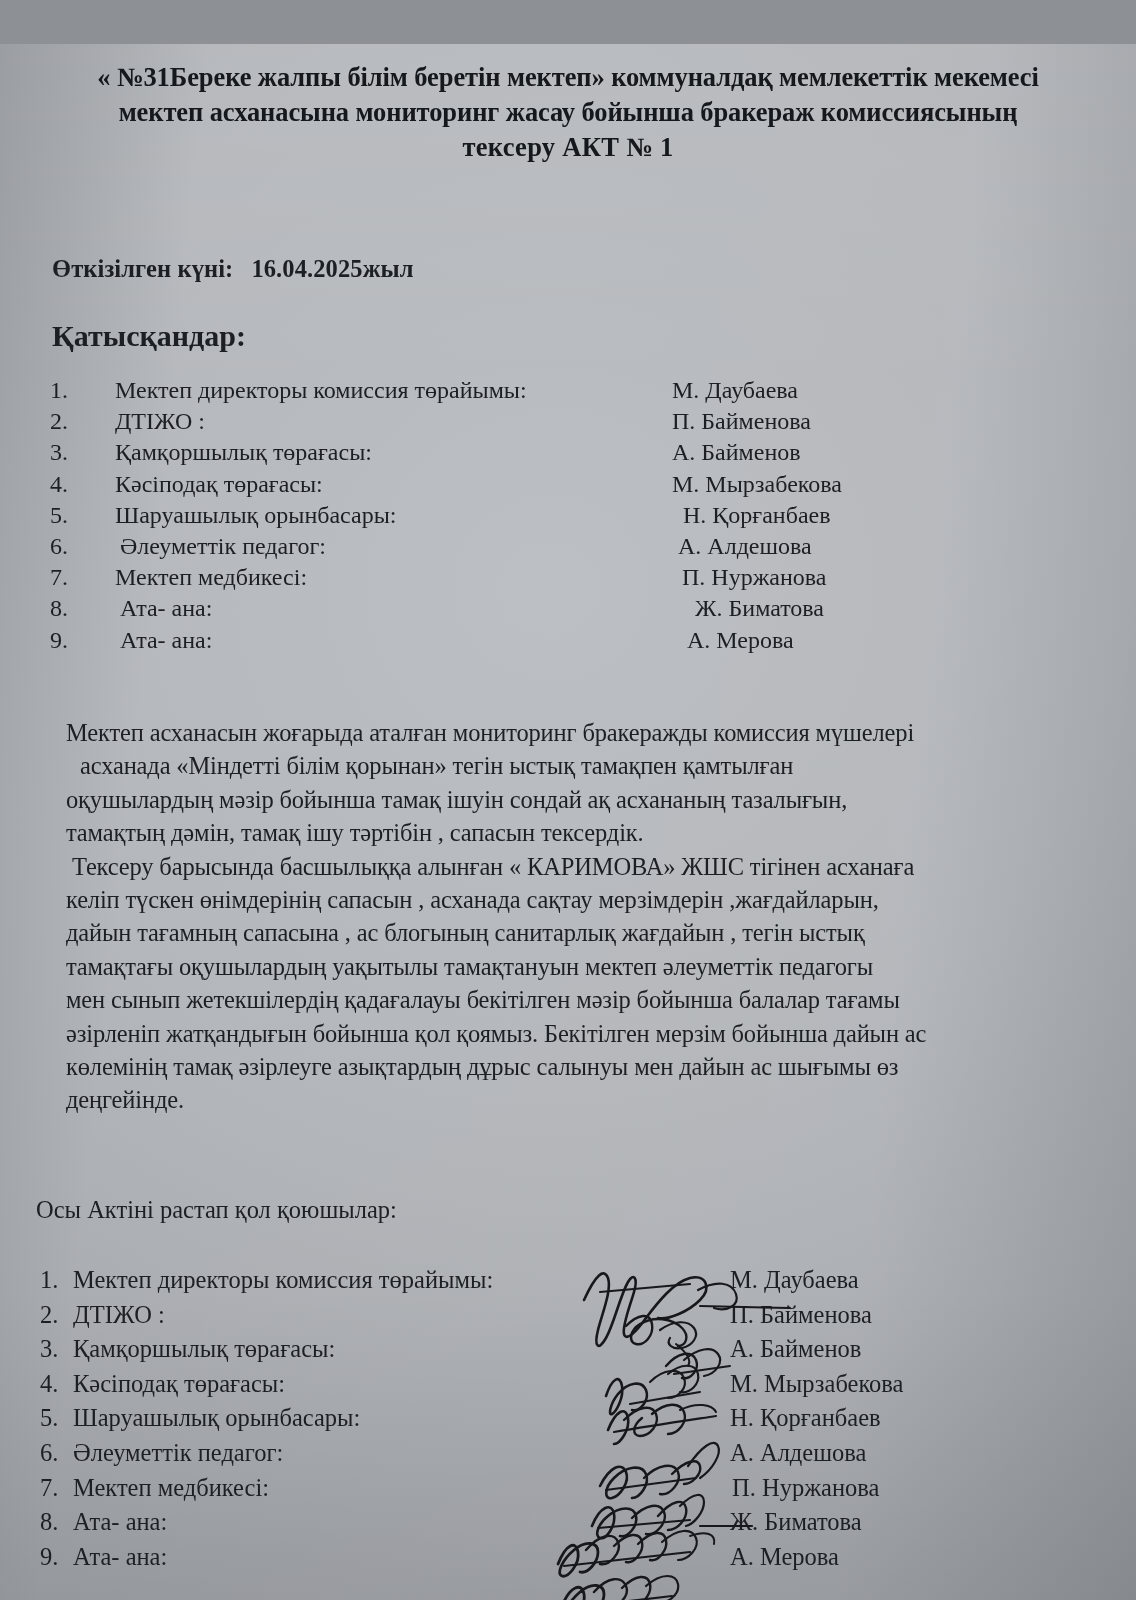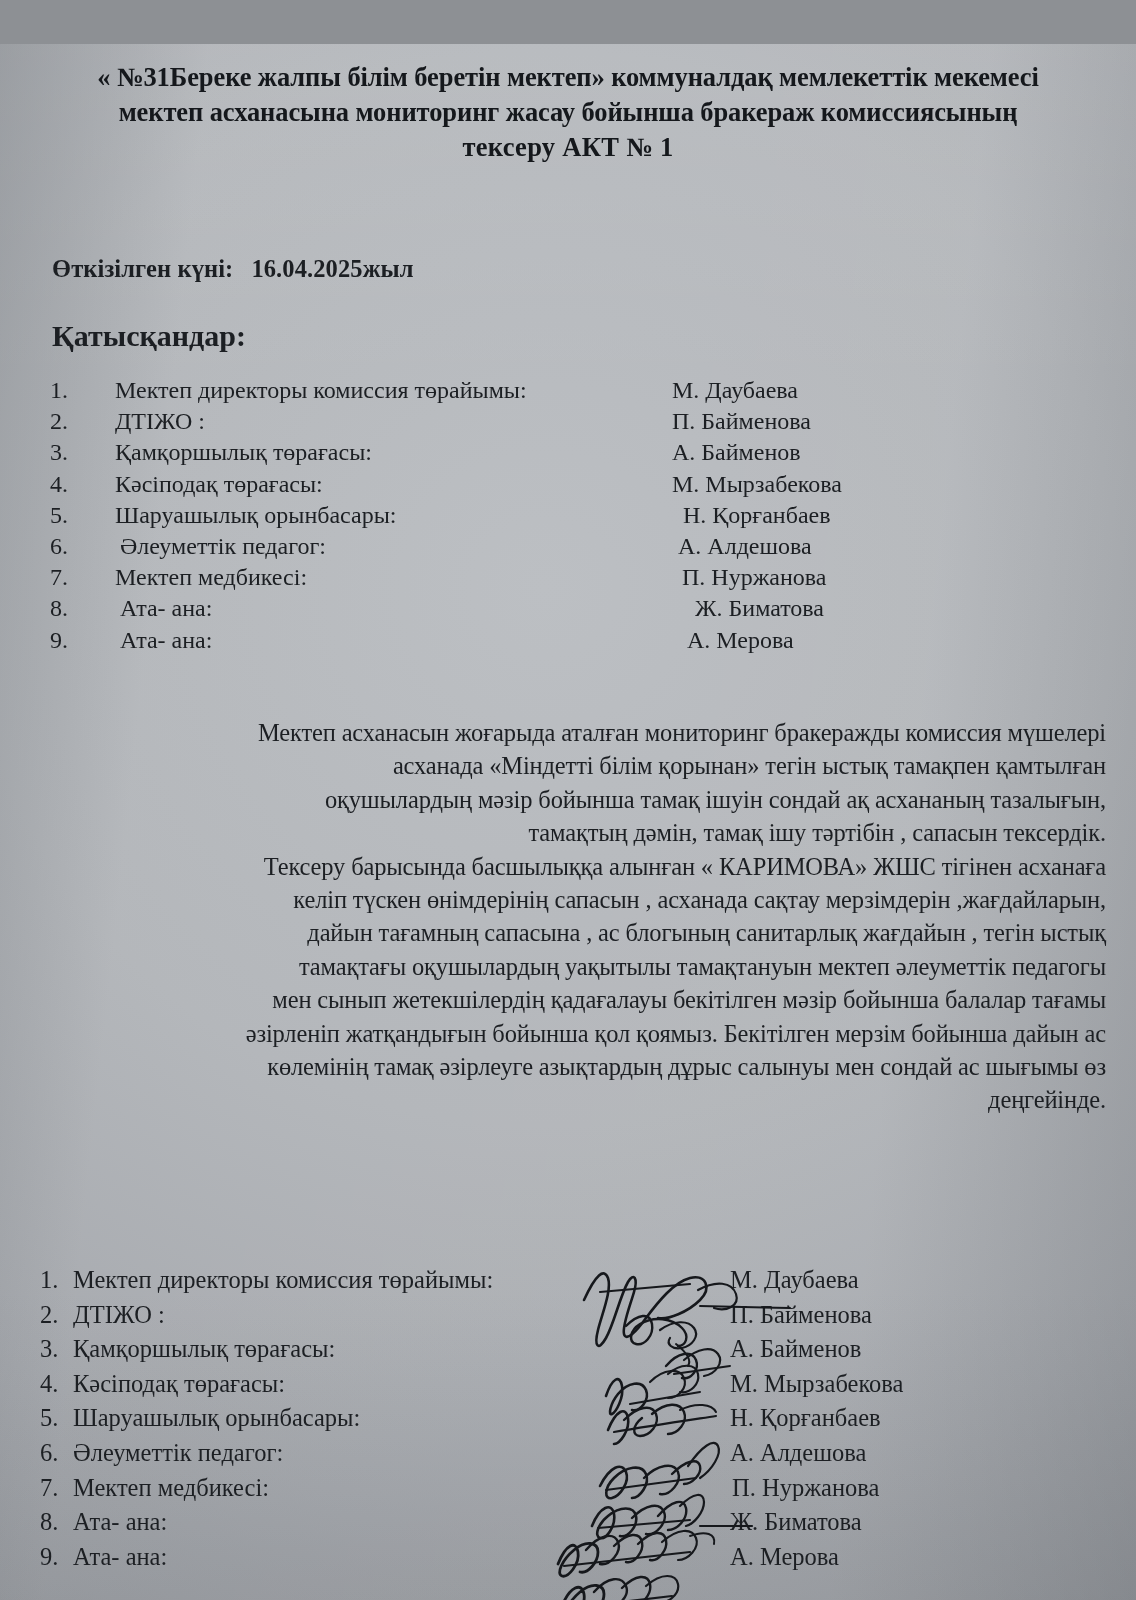--- a/index.html
+++ b/index.html
@@ -115,24 +115,23 @@
   .att-row:nth-child(7) .att-name { left: 632px; }
   .att-row:nth-child(8) .att-name { left: 645px; }
   .att-row:nth-child(9) .att-name { left: 637px; }
   .att-row:nth-child(6) .att-role { left: 70px; }
   .att-row:nth-child(8) .att-role { left: 70px; }
   .att-row:nth-child(9) .att-role { left: 70px; }
 
   
   .body-text {
     position: absolute;
-    left: 76px;
+    left: 66px;
     top: 672px;
     width: 1030px;
-    text-align: right;
   }
   .body-line {
     font-size: 24.5px;
     line-height: 33.4px;
     white-space: nowrap;
     letter-spacing: -0.15px;
   }
   .body-line.indent-1 { padding-left: 14px; }
   .body-line.indent-2 { padding-left: 6px; }
 
@@ -260,24 +259,25 @@
       <div class="body-line">Мектеп асханасын жоғарыда аталған мониторинг бракеражды комиссия мүшелері</div>
       <div class="body-line indent-1">асханада «Міндетті білім қорынан» тегін ыстық тамақпен қамтылған</div>
       <div class="body-line">оқушылардың мәзір бойынша тамақ ішуін сондай ақ асхананың тазалығын,</div>
       <div class="body-line">тамақтың дәмін, тамақ ішу тәртібін , сапасын тексердік.</div>
       <div class="body-line indent-2">Тексеру барысында  басшылыққа алынған « КАРИМОВА» ЖШС тігінен  асханаға</div>
       <div class="body-line">келіп түскен  өнімдерінің  сапасын ,  асханада сақтау мерзімдерін ,жағдайларын,</div>
       <div class="body-line">дайын тағамның сапасына , ас блогының  санитарлық  жағдайын , тегін ыстық</div>
       <div class="body-line">тамақтағы  оқушылардың уақытылы тамақтануын  мектеп әлеуметтік  педагогы</div>
       <div class="body-line">мен  сынып жетекшілердің  қадағалауы бекітілген мәзір бойынша  балалар тағамы</div>
       <div class="body-line">әзірленіп  жатқандығын бойынша  қол қоямыз. Бекітілген мерзім бойынша дайын ас</div>
-      <div class="body-line">көлемінің тамақ әзірлеуге азықтардың дұрыс салынуы мен сондай ас шығымы өз</div>
+      <div class="body-line">көлемінің тамақ әзірлеуге азықтардың дұрыс салынуы мен дайын ас шығымы өз</div>
       <div class="body-line">деңгейінде.</div>
     </div>
 
+    <div class="closing-line">Осы Актіні растап қол қоюшылар:</div>
 
     <div class="signatures">
       <div class="sig-row">
         <span class="sig-num">1.</span>
         <span class="sig-role">Мектеп директоры комиссия төрайымы:</span>
         <span class="sig-name">М. Даубаева</span>
       </div>
       <div class="sig-row">
         <span class="sig-num">2.</span>
         <span class="sig-role">ДТІЖО :</span>

